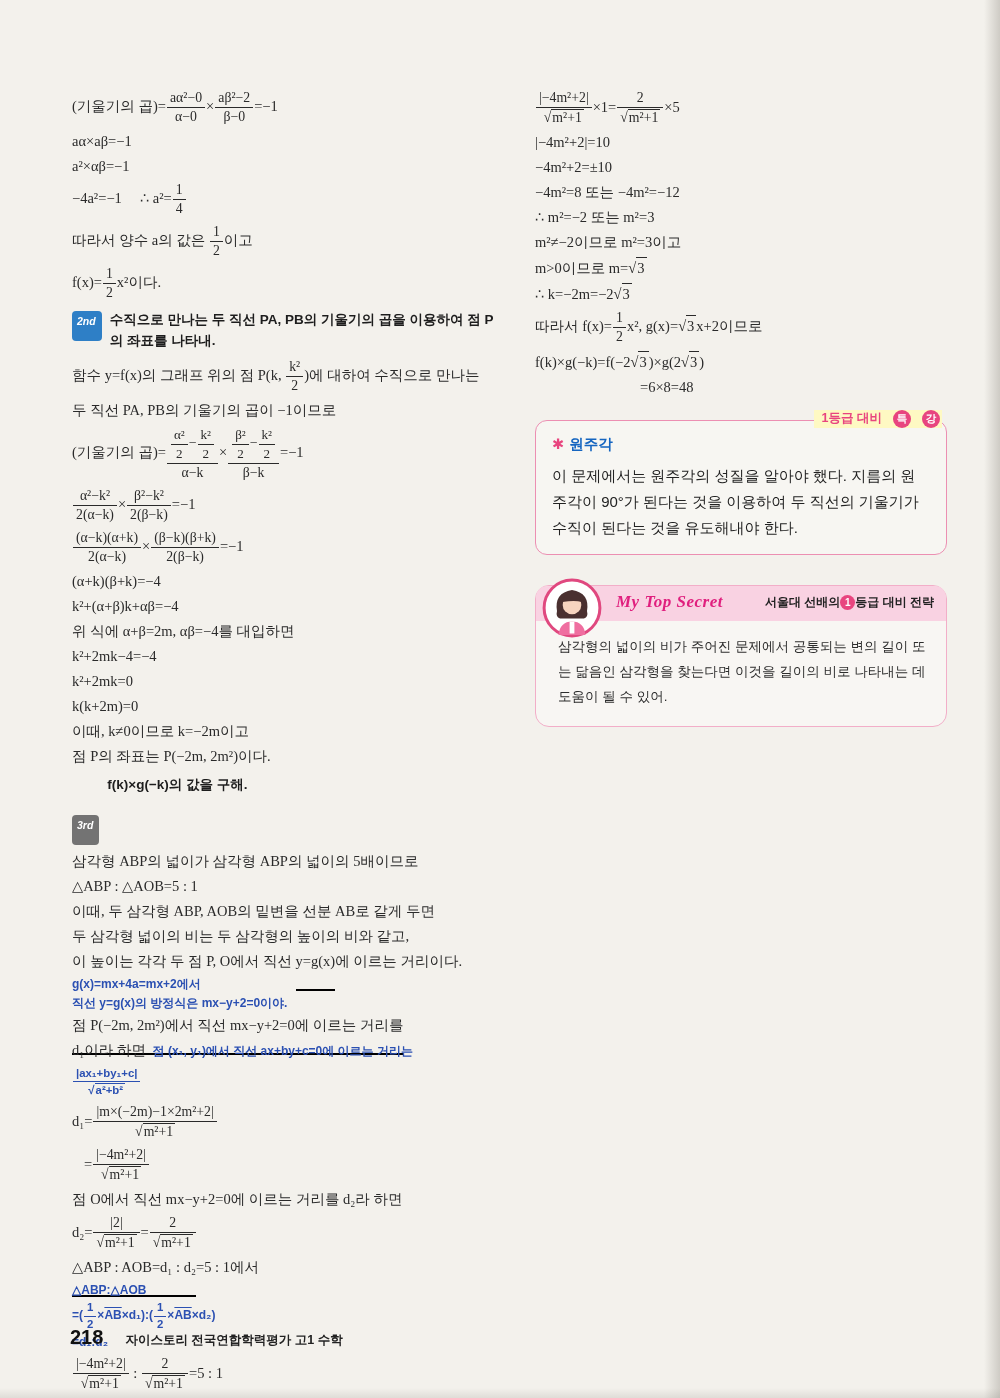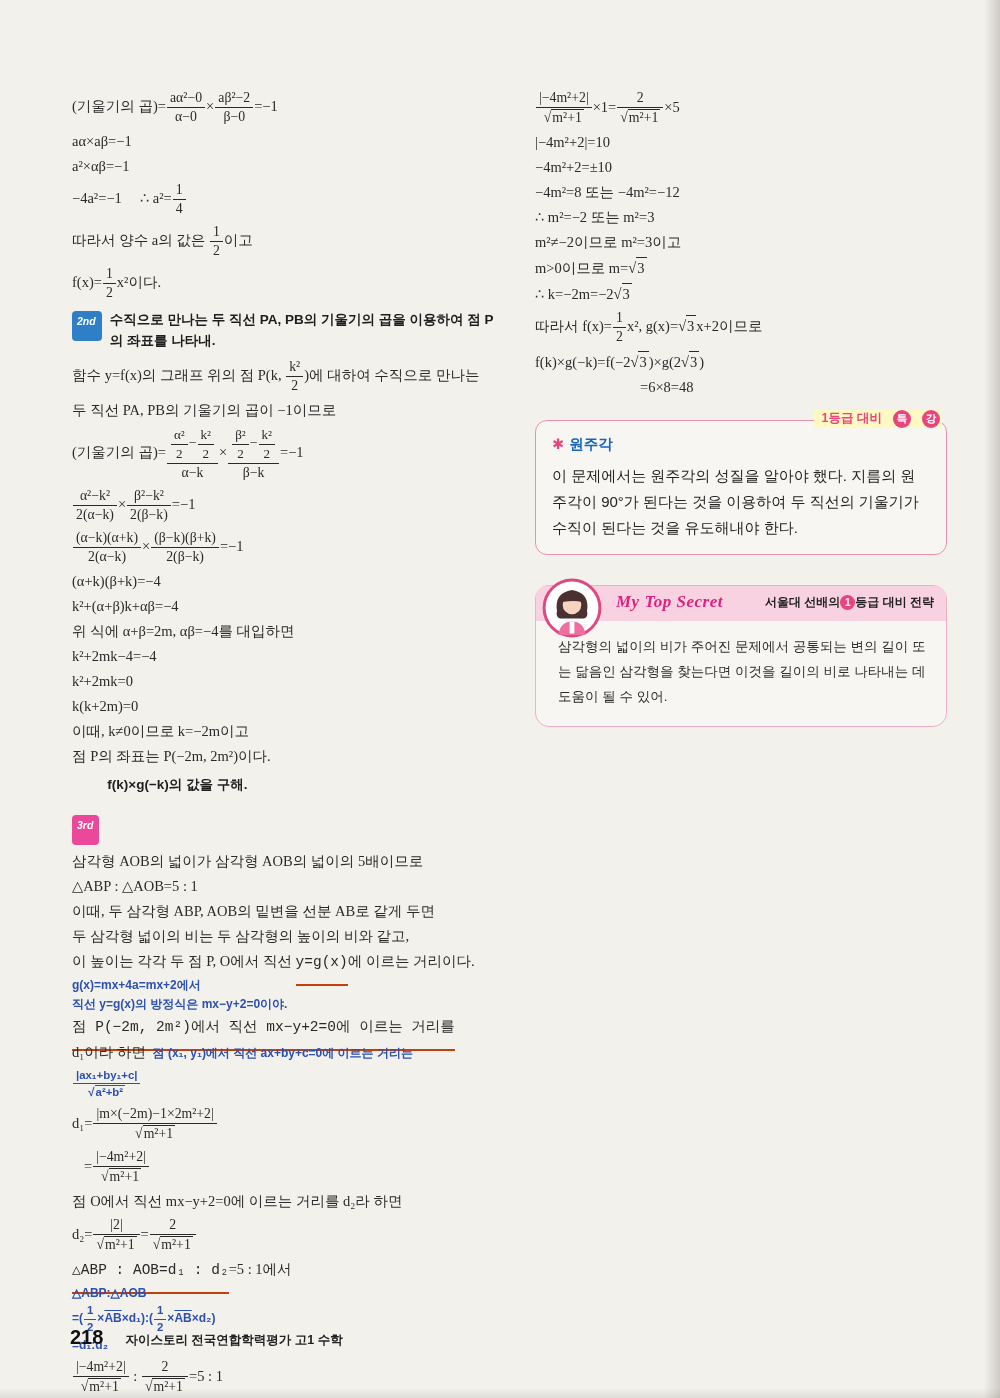--- a/index.html
+++ b/index.html
@@ -23,32 +23,32 @@
   .line.note{font-family:"Liberation Sans",sans-serif;font-size:12px;font-weight:600;color:#2b50b2;margin:2px 0;line-height:1.35;}
   .ind200{margin-left:200px;}
   .ind95{margin-left:95px;}
   .ind12{margin-left:12px;}
   .ind105{margin-left:105px;}
 
   .badge{flex:0 0 auto;display:inline-block;font-family:"Liberation Sans",sans-serif;
     font-size:10.5px;font-style:italic;font-weight:700;color:#fff;
     border-radius:4px;padding:2px 6px 12px 5px;margin-top:1px;}
   .b-blue{background:#2e7fc6;}
-  .b-pink{background:#ec4899;margin-top:40px;}
+  .b-pink{background:#737373;margin-top:40px;}
   .bt{flex:1;}
 
   
   .fr{display:inline-block;text-align:center;vertical-align:middle;font-size:.95em;line-height:1.18;margin:1px 1px;}
   .fr>.n{display:block;border-bottom:1px solid currentColor;padding:0 3px 1px 3px;}
   .fr>.d{display:block;padding:1px 3px 0 3px;}
   .sq{display:inline-block;white-space:nowrap;}
   .sq .rs{display:inline-block;transform:scaleY(1.05);}
   .sq .rv{display:inline-block;border-top:1px solid currentColor;padding:0 2px 0 1px;}
   .ov{text-decoration:overline;}
-  .un{border-bottom:2px solid #c2410c;padding-bottom:14px;font-family:Liberation Mono, monospace;}
+  .un{border-bottom:2px solid #000000;padding-bottom:20px;}
   .bn{font-family:"Liberation Sans",sans-serif;font-size:12px;font-weight:600;color:#2b50b2;}
 
   
   .callout{position:relative;margin-top:22px;border:1.6px solid #ec8fb2;border-radius:12px;
     background:rgba(255,255,255,.35);padding:14px 16px 13px 16px;}
   .callout-tag{position:absolute;top:-11px;right:4px;background:#fef9c3;padding:0 2px 0 8px;
     font-family:"Liberation Sans",sans-serif;font-size:12.5px;font-weight:700;color:#e8457f;
     display:flex;align-items:flex-start;gap:13px;}
   .tagdot{display:inline-flex;width:18px;height:18px;border-radius:50%;background:#e8457f;color:#fff;
     align-items:center;justify-content:center;font-size:10.5px;margin-left:-2px;}
@@ -99,21 +99,21 @@
     <div class="line ">위 식에 α+β=2m, αβ=−4를 대입하면</div>
     <div class="line ">k²+2mk−4=−4</div>
     <div class="line ">k²+2mk=0</div>
     <div class="line ">k(k+2m)=0</div>
     <div class="line ">이때, k≠0이므로 k=−2m이고</div>
     <div class="line ">점 P의 좌표는 P(−2m, 2m²)이다.</div>
     <div class="line gothic">
       <span class="badge b-pink">3rd</span>
       <span class="bt">f(k)×g(−k)의 값을 구해.</span>
     </div>
-    <div class="line ">삼각형 AOB의 넓이가 삼각형 AOB의 넓이의 5배이므로</div>
+    <div class="line ">삼각형 ABP의 넓이가 삼각형 ABP의 넓이의 5배이므로</div>
     <div class="line ">△ABP : △AOB=5 : 1</div>
     <div class="line ">이때, 두 삼각형 ABP, AOB의 밑변을 선분 AB로 같게 두면</div>
     <div class="line ">두 삼각형 넓이의 비는 두 삼각형의 높이의 비와 같고,</div>
     <div class="line ">이 높이는 각각 두 점 P, O에서 직선 <span class="un">y=g(x)</span>에 이르는 거리이다.</div>
     <div class="line note ind200">g(x)=mx+4a=mx+2에서</div>
     <div class="line note ind200">직선 y=g(x)의 방정식은 mx−y+2=0이야.</div>
     <div class="line "><span class="un">점 P(−2m, 2m²)에서 직선 mx−y+2=0에 이르는 거리를</span></div>
     <div class="line ">d₁이라 하면<span class="bn">&nbsp;&nbsp;점 (x₁, y₁)에서 직선 ax+by+c=0에 이르는 거리는</span></div>
     <div class="line note ind95"><span class="fr"><span class="n">|ax₁+by₁+c|</span><span class="d"><span class="sq"><span class="rs">√</span><span class="rv">a²+b²</span></span></span></span></div>
     <div class="line ">d₁=<span class="fr"><span class="n">|m×(−2m)−1×2m²+2|</span><span class="d"><span class="sq"><span class="rs">√</span><span class="rv">m²+1</span></span></span></span></div>

